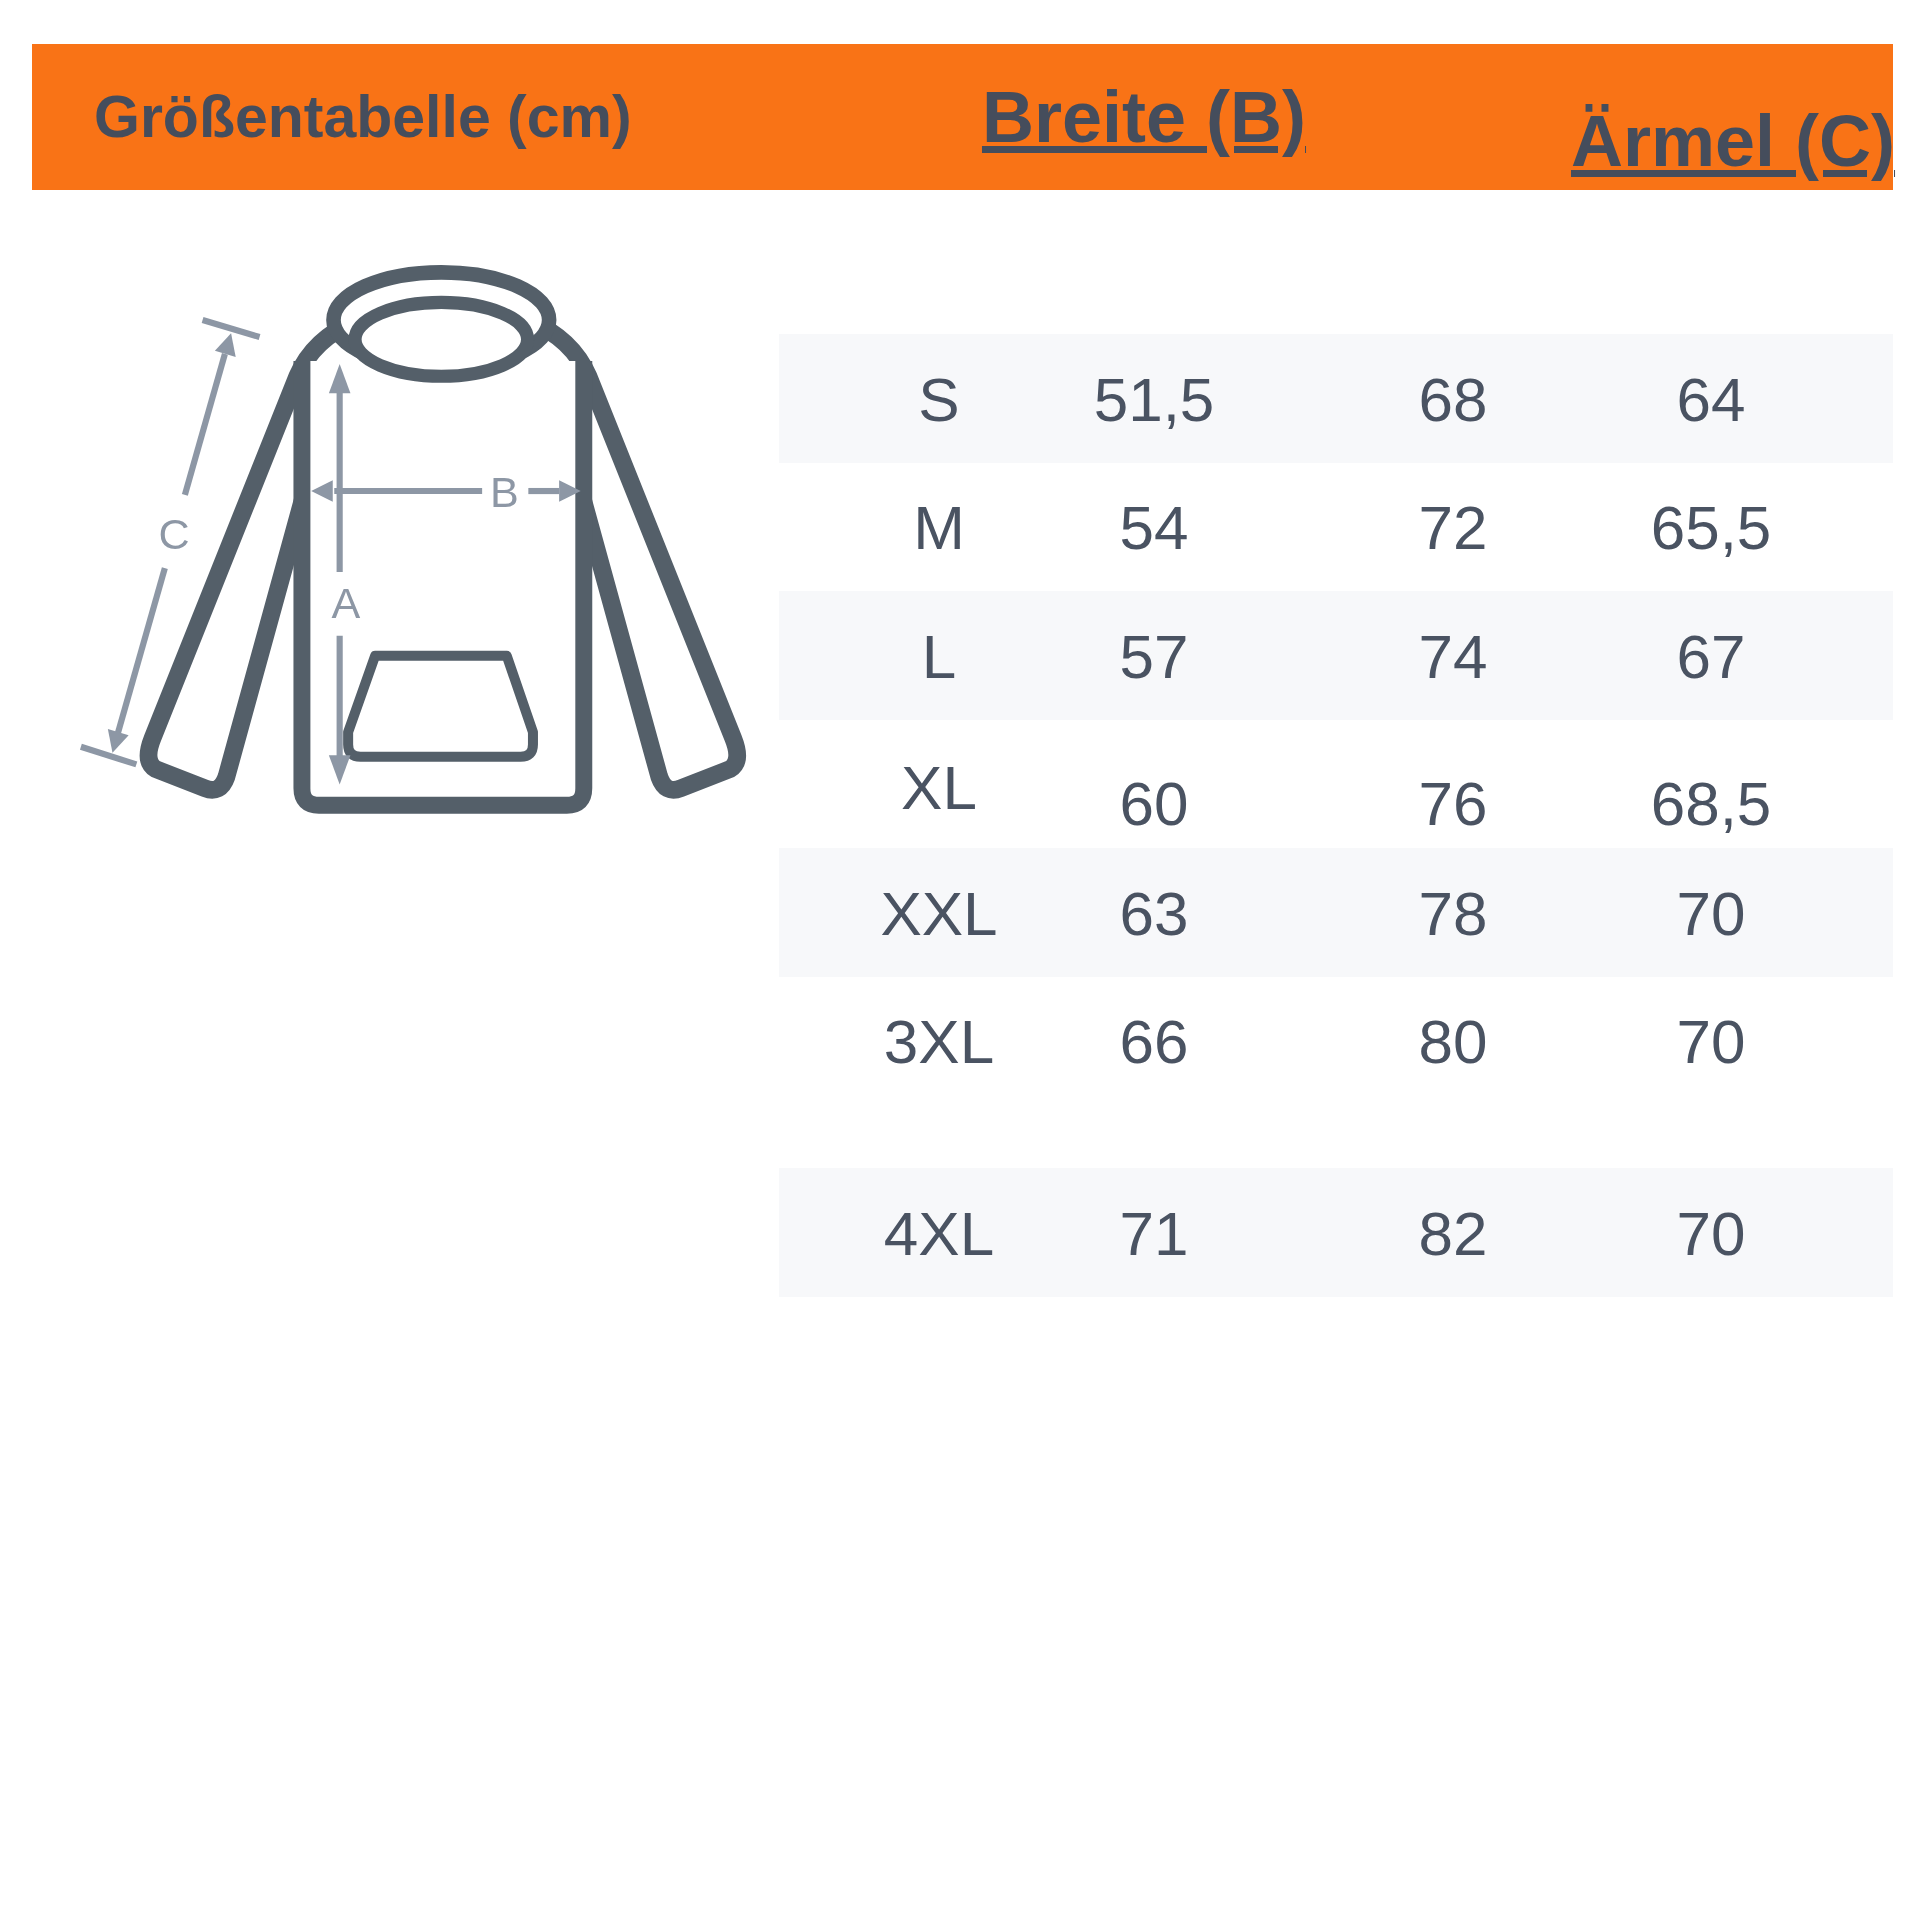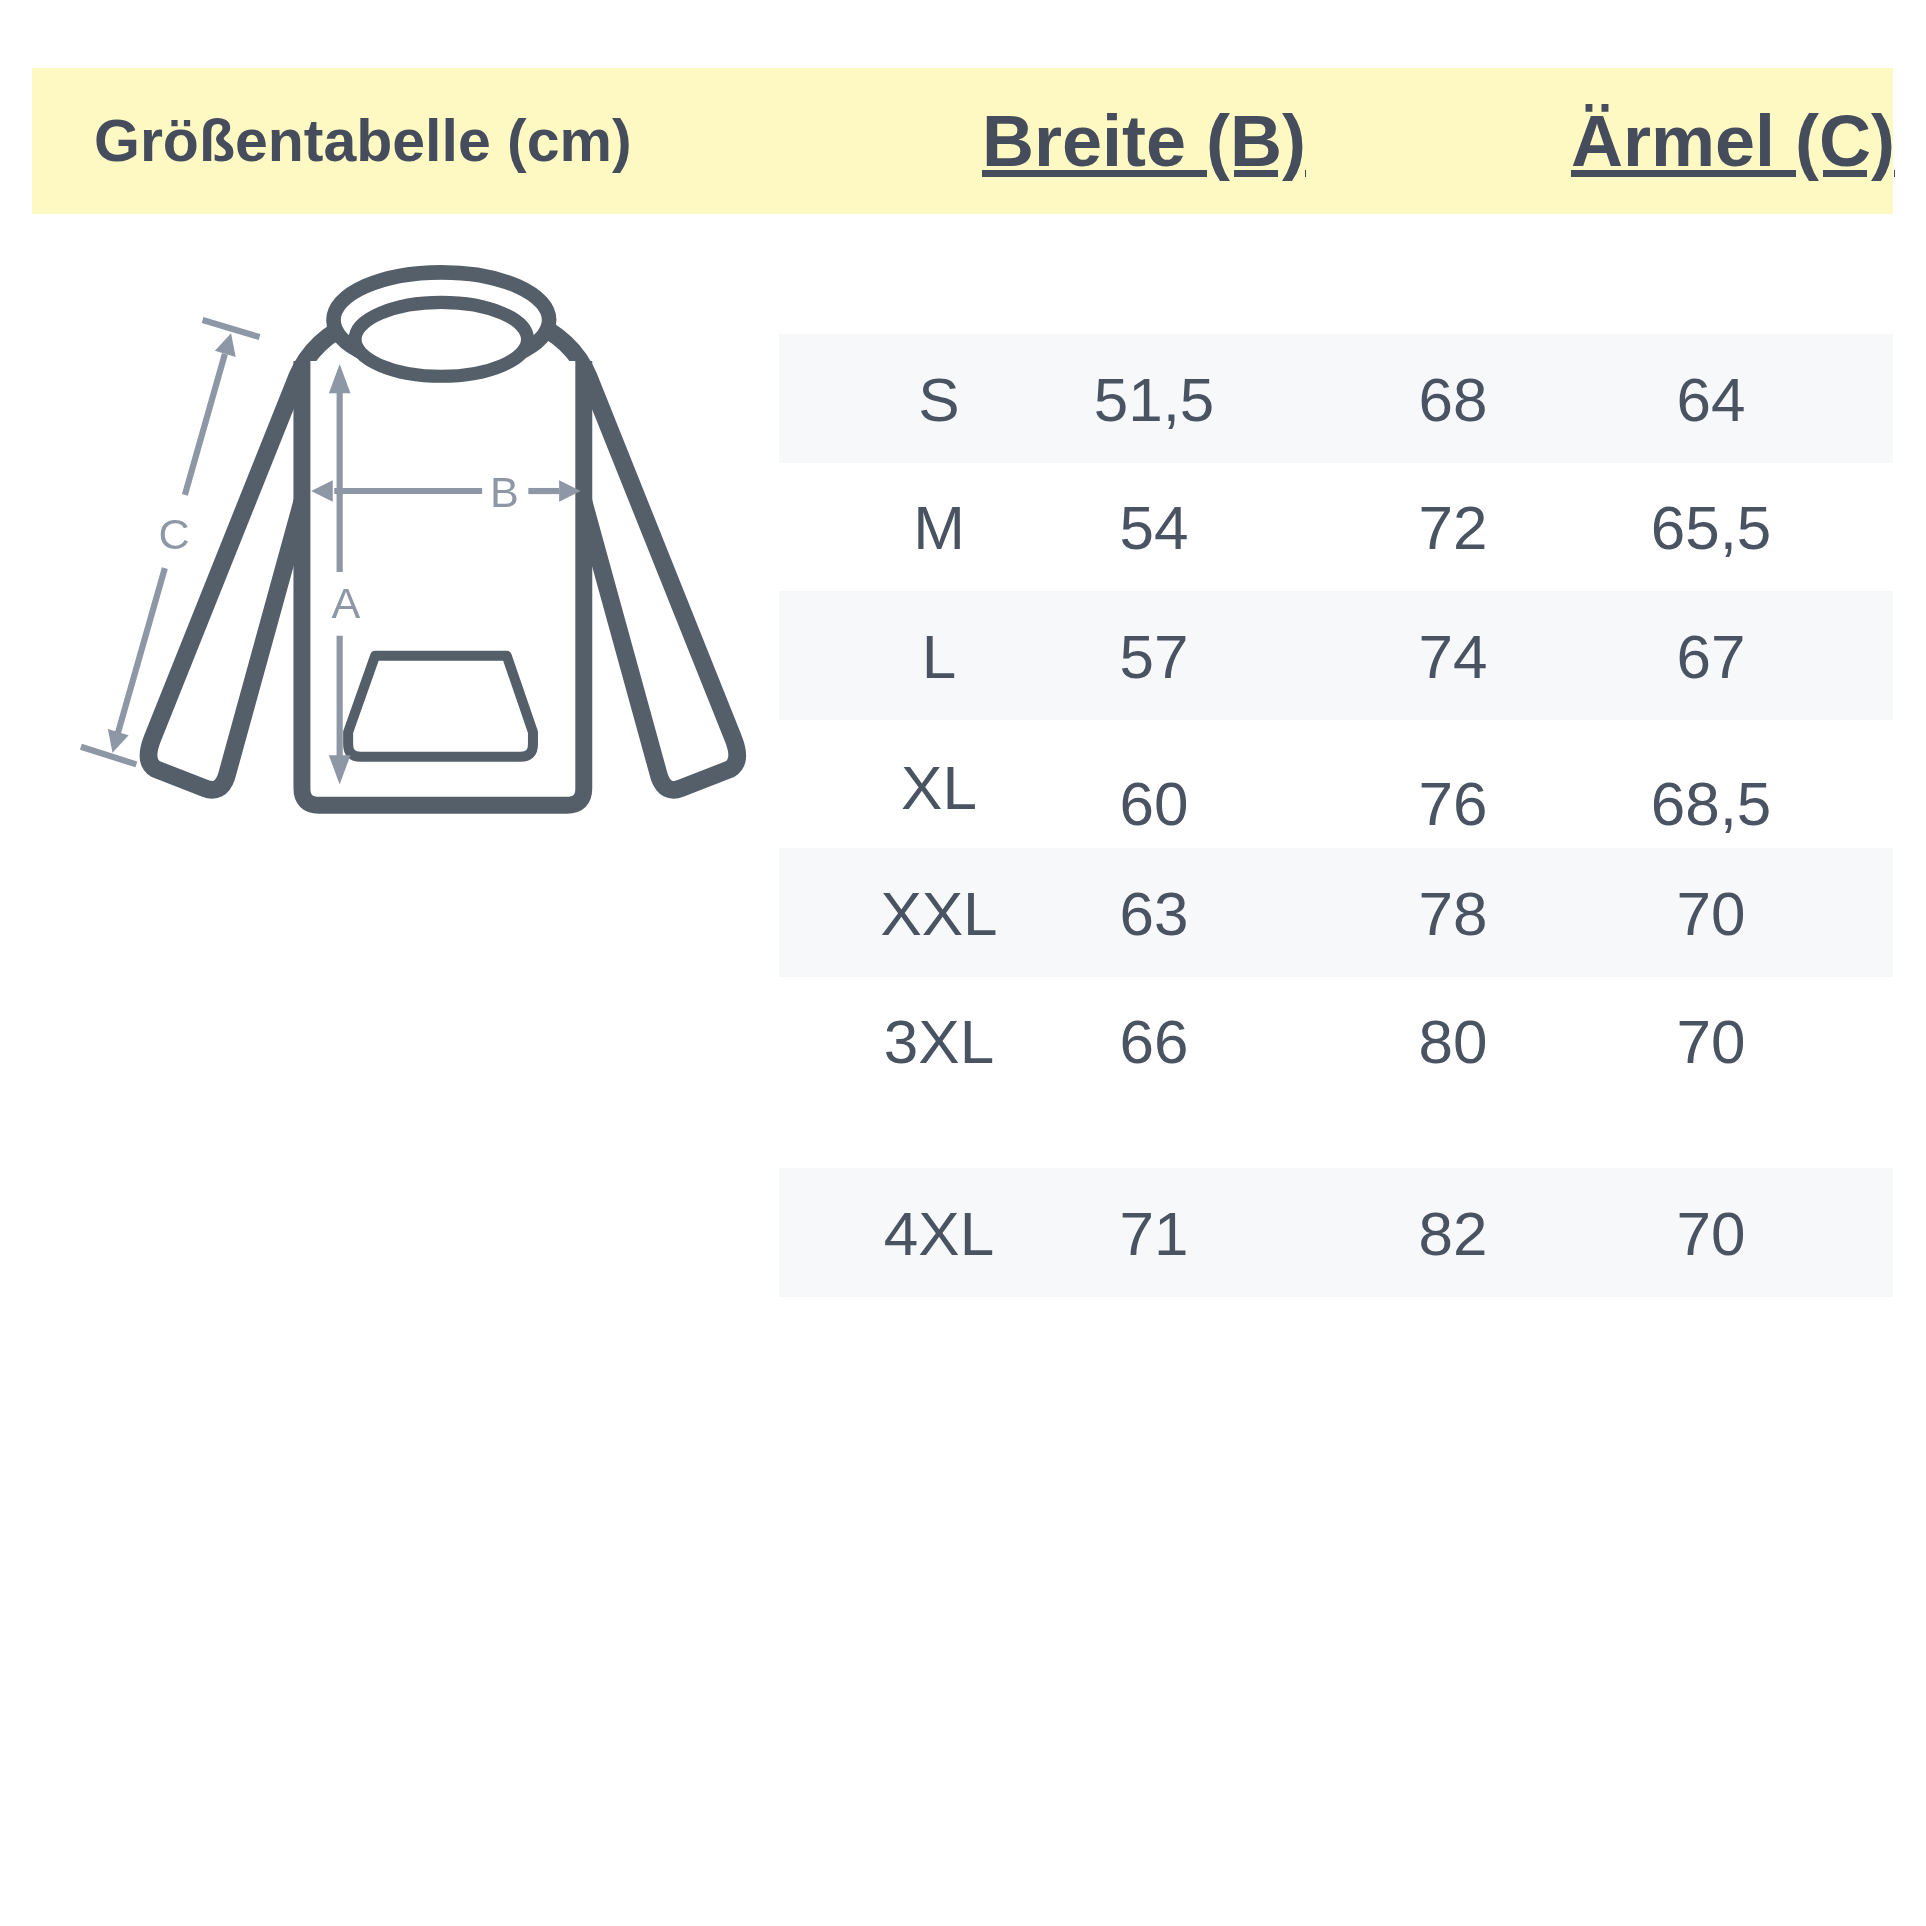--- a/index.html
+++ b/index.html
@@ -2,34 +2,34 @@
 <html style="font-size:12.3px"><head>
 <meta charset="utf-8">
 <style>
   html,body{margin:0;padding:0;background:#ffffff;}
   .canvas{
     position:relative;width:1926px;height:1926px;background:#ffffff;overflow:hidden;
     font-family:"Liberation Sans","DejaVu Sans",sans-serif;color:#474f5e;
   }
   
   .header-bar{
-    position:absolute;left:32px;top:68px;width:1861px;height:146px;
-    background:#fef9c3;
+    position:absolute;left:32px;top:44px;width:1861px;height:146px;
+    background:#f97316;
   }
   .header-bar .title{
     position:absolute;left:62px;top:50%;transform:translateY(-50%);
     font-size:59px;font-weight:bold;color:#454d5c;white-space:nowrap;
   }
   .col-head{
     position:absolute;top:50%;transform:translate(-50%,-50%);
     font-size:72px;font-weight:bold;color:#454d5c;white-space:nowrap;text-decoration:underline;
   }
   .col-head.c1{left:1112px;}
   .col-head.c2{left:1413px;}
-  .col-head.c3{left:1701px;}
+  .col-head.c3{left:1701px;margin-top:24px;}
   
   .trow{position:absolute;left:779px;width:1114px;height:129px;}
   .trow.alt{background:#f7f8fa;}
   .trow .cell{
     position:absolute;top:50%;transform:translate(-50%,-50%);
     font-size:62px;color:#4a5362;white-space:nowrap;
   }
   .trow .size{left:160px;}
   .trow .v1{left:375px;}
   .trow .v2{left:674px;}

